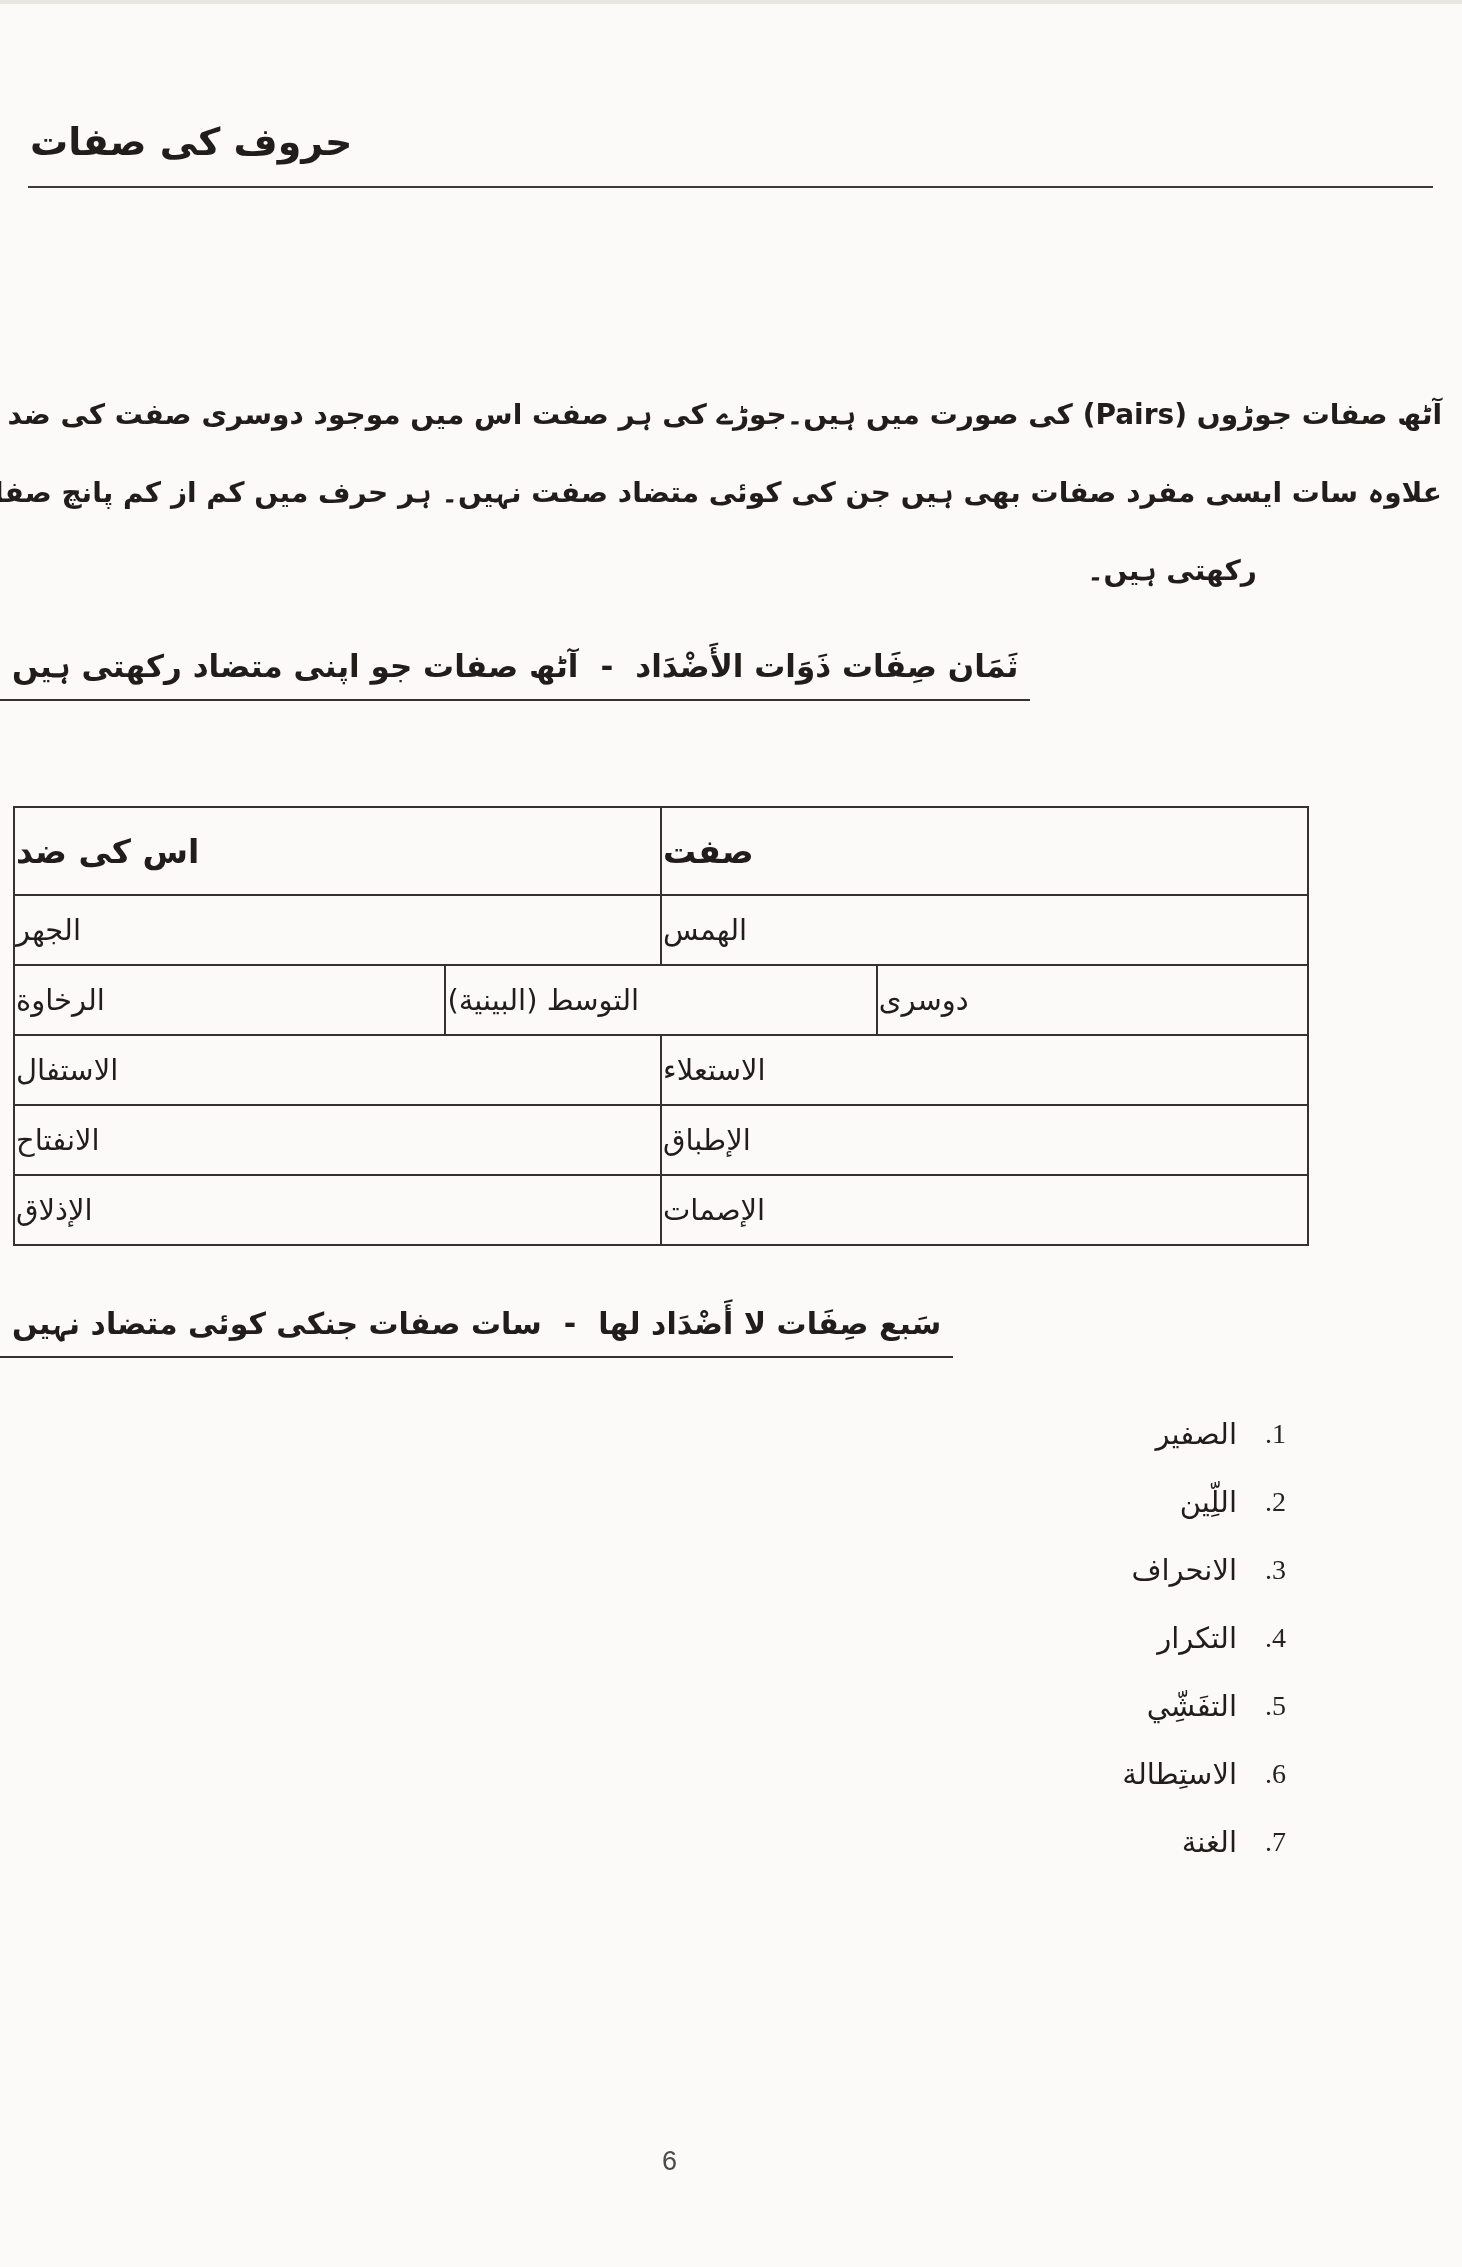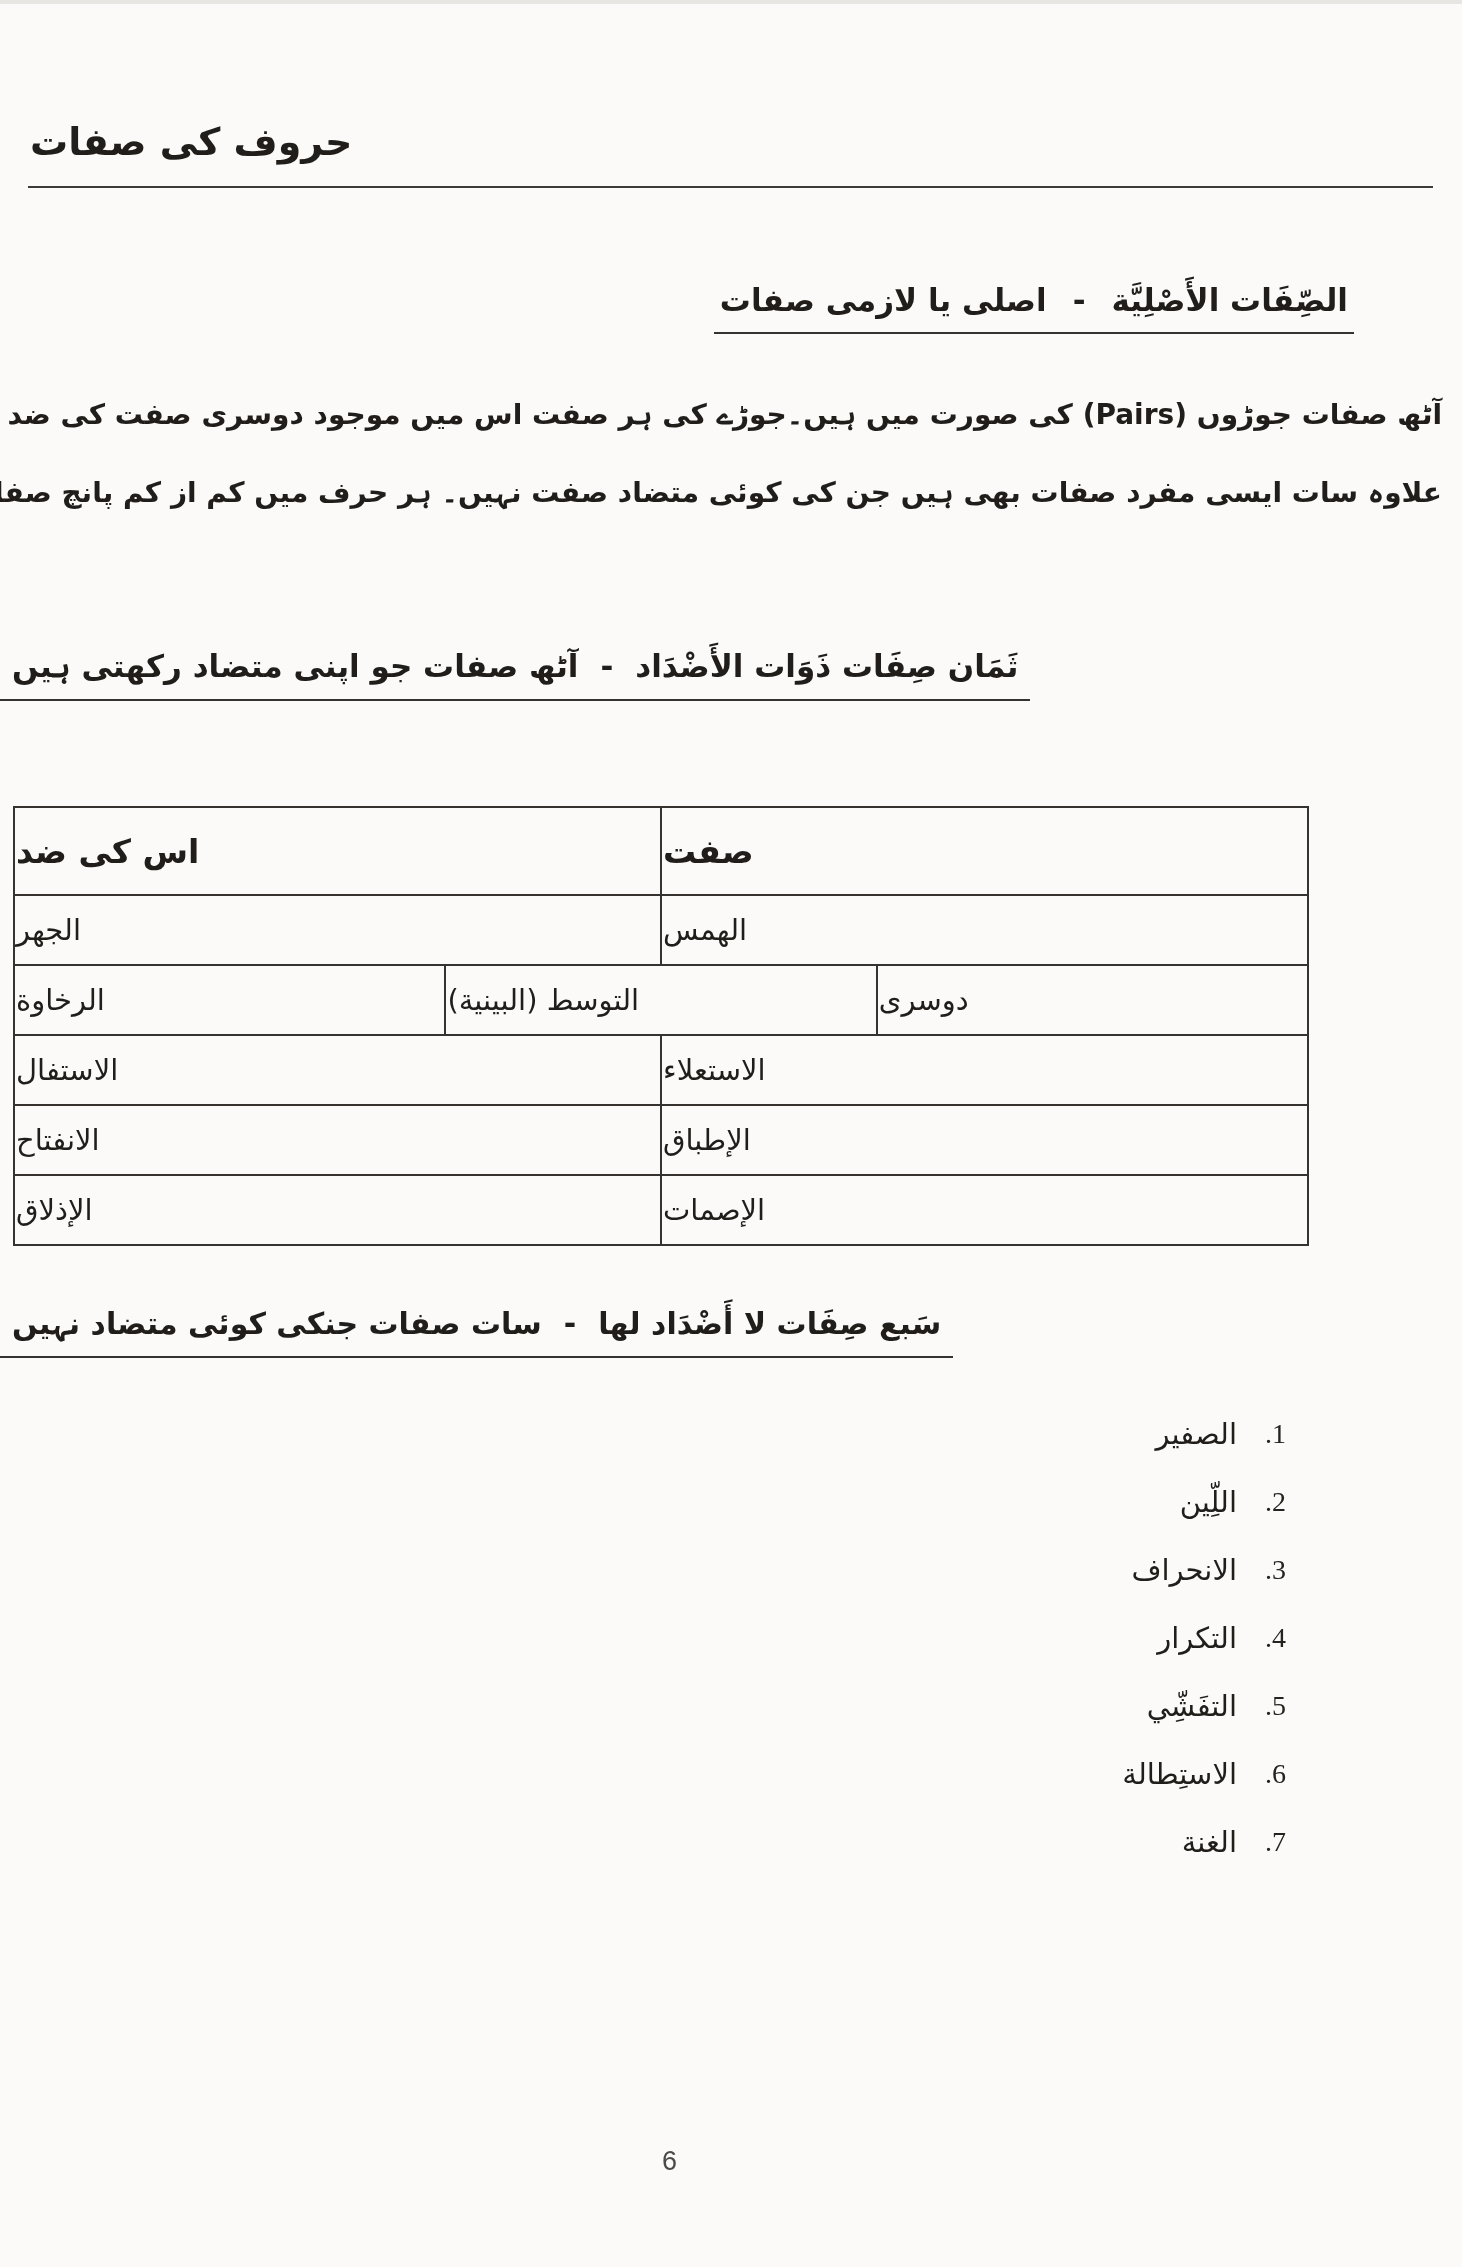--- a/index.html
+++ b/index.html
@@ -82,27 +82,25 @@
   }
 </style>
 </head>
 <body>
 
 <div class="page">
 
   <div class="masthead">حروف کی صفات</div>
   <div class="rule"></div>
 
-  <div class="h1">
-    <span class="u"><span>الصِّفَات الأَصْلِيَّة</span><span class="dash">-</span><span>اصلی یا لازمی صفات</span></span>
-  </div>
 
   <div class="para">
     <div class="pline">آٹھ صفات جوڑوں (Pairs) کی صورت میں ہیں۔جوڑے کی ہر صفت اس میں موجود دوسری صفت کی ضد ہے۔اس کے</div>
     <div class="pline">علاوہ سات ایسی مفرد صفات بھی ہیں جن کی کوئی متضاد صفت نہیں۔ ہر حرف میں کم از کم پانچ صفات ایسی ہوتی ہیں جو اپنا متضاد</div>
+    <div class="pline pline-last">رکھتی ہیں۔</div>
   </div>
 
   <div class="hc h2">
     <span class="u"><span>ثَمَان صِفَات ذَوَات الأَضْدَاد</span><span class="dash">-</span><span>آٹھ صفات جو اپنی متضاد رکھتی ہیں</span></span>
   </div>
 
   <table class="props-table">
     <colgroup>
       <col style="width:16.666%">
         <col style="width:16.666%">

